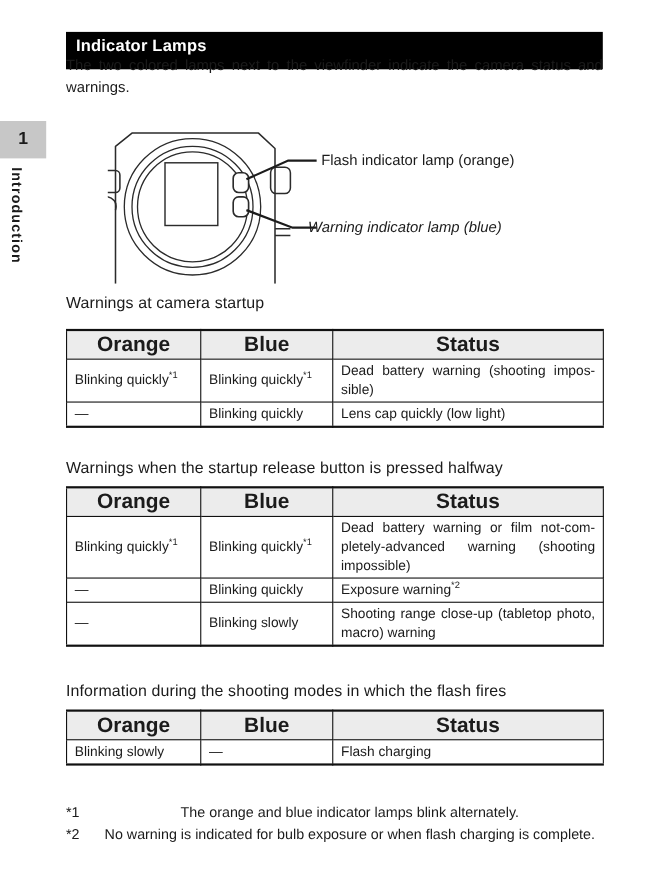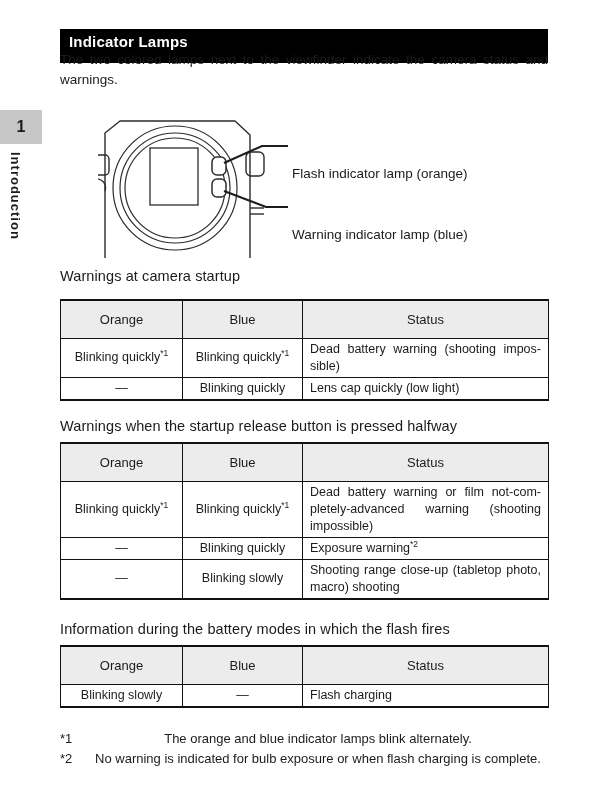--- a/index.html
+++ b/index.html
@@ -29,23 +29,23 @@
     position:absolute;left:0;top:110px;width:42px;height:34px;
     background:var(--tab-bg);
     font-size:16px;font-weight:bold;text-align:center;line-height:34px;
   }
   .chapter-vert{
     position:absolute;left:8px;top:152px;
     writing-mode:vertical-rl;
     font-size:13px;font-weight:bold;letter-spacing:1px;
   }
   .diagram{position:absolute;left:98px;top:112px;width:190px;height:146px;}
-  .diagram-label{position:absolute;font-size:13.5px;white-space:nowrap;margin-top:28px;}
+  .diagram-label{position:absolute;font-size:13.5px;white-space:nowrap;}
   .label-flash{left:292px;top:138px;}
-  .label-warning{left:292px;top:199px;}
+  .label-warning{left:280px;top:199px;font-style:italic;}
   .section-heading{
     position:absolute;left:60px;width:490px;
     font-size:14.5px;font-weight:normal;letter-spacing:.1px;
   }
   .h-sec1{top:268px;}
   .h-sec2{top:418px;}
   .h-sec3{top:621px;}
   table{
     position:absolute;left:60px;width:488px;
     border-collapse:collapse;table-layout:fixed;
@@ -53,27 +53,27 @@
     border-top:2px solid #111;border-bottom:2px solid #111;
   }
   .t1{top:299px;}
   .t2{top:442px;}
   .t3{top:645px;}
   col.c-orange{width:122px;}
   col.c-blue{width:120px;}
   col.c-status{width:246px;}
   th{
     background:var(--table-header-bg);
-    font-weight:normal;font-size:13px;
-    border:1px solid #111;padding:2px 4px;height:38px;text-align:center;
+    font-weight:bold;font-size:19px;
+    border:1px solid #111;padding:2px 4px;height:26px;text-align:center;
   }
   td{
     border:1px solid #111;padding:2px 7px;vertical-align:middle;
   }
-  td.c{text-align:center;margin-top:36px;}
+  td.c{margin-top:36px;}
   td.s{text-align:justify;}
   sup{font-size:8.5px;vertical-align:super;line-height:0;}
   .footnotes{position:absolute;left:60px;top:729px;width:494px;font-size:13px;}
   .footnote{display:flex;line-height:20px;}
   .fn-marker{flex:0 0 22px;}
   .fn-text{flex:1;text-align:center;}
 </style>
 </head>
 <body>
 
@@ -162,26 +162,26 @@
       <td class="s"><span>Dead battery warning or film not-com­pletely-advanced warning (shooting impossible)</span></td>
     </tr>
     <tr>
       <td class="c"><span>—</span></td>
       <td class="c"><span>Blinking quickly</span></td>
       <td class="s"><span>Exposure warning</span><sup>*2</sup></td>
     </tr>
     <tr>
       <td class="c"><span>—</span></td>
       <td class="c"><span>Blinking slowly</span></td>
-      <td class="s"><span>Shooting range close-up (tabletop pho­to, macro) shooting</span></td>
+      <td class="s"><span>Shooting range close-up (tabletop pho­to, macro) warning</span></td>
     </tr>
   </tbody>
 </table>
 
-<div class="section-heading h-sec3">Information during the battery modes in which the flash fires</div>
+<div class="section-heading h-sec3">Information during the shooting modes in which the flash fires</div>
 <table class="t3">
   <colgroup>
       <col class="c-orange">
       <col class="c-blue">
       <col class="c-status">
     </colgroup>
   <thead>
     <tr>
       <th>Orange</th>
       <th>Blue</th>

